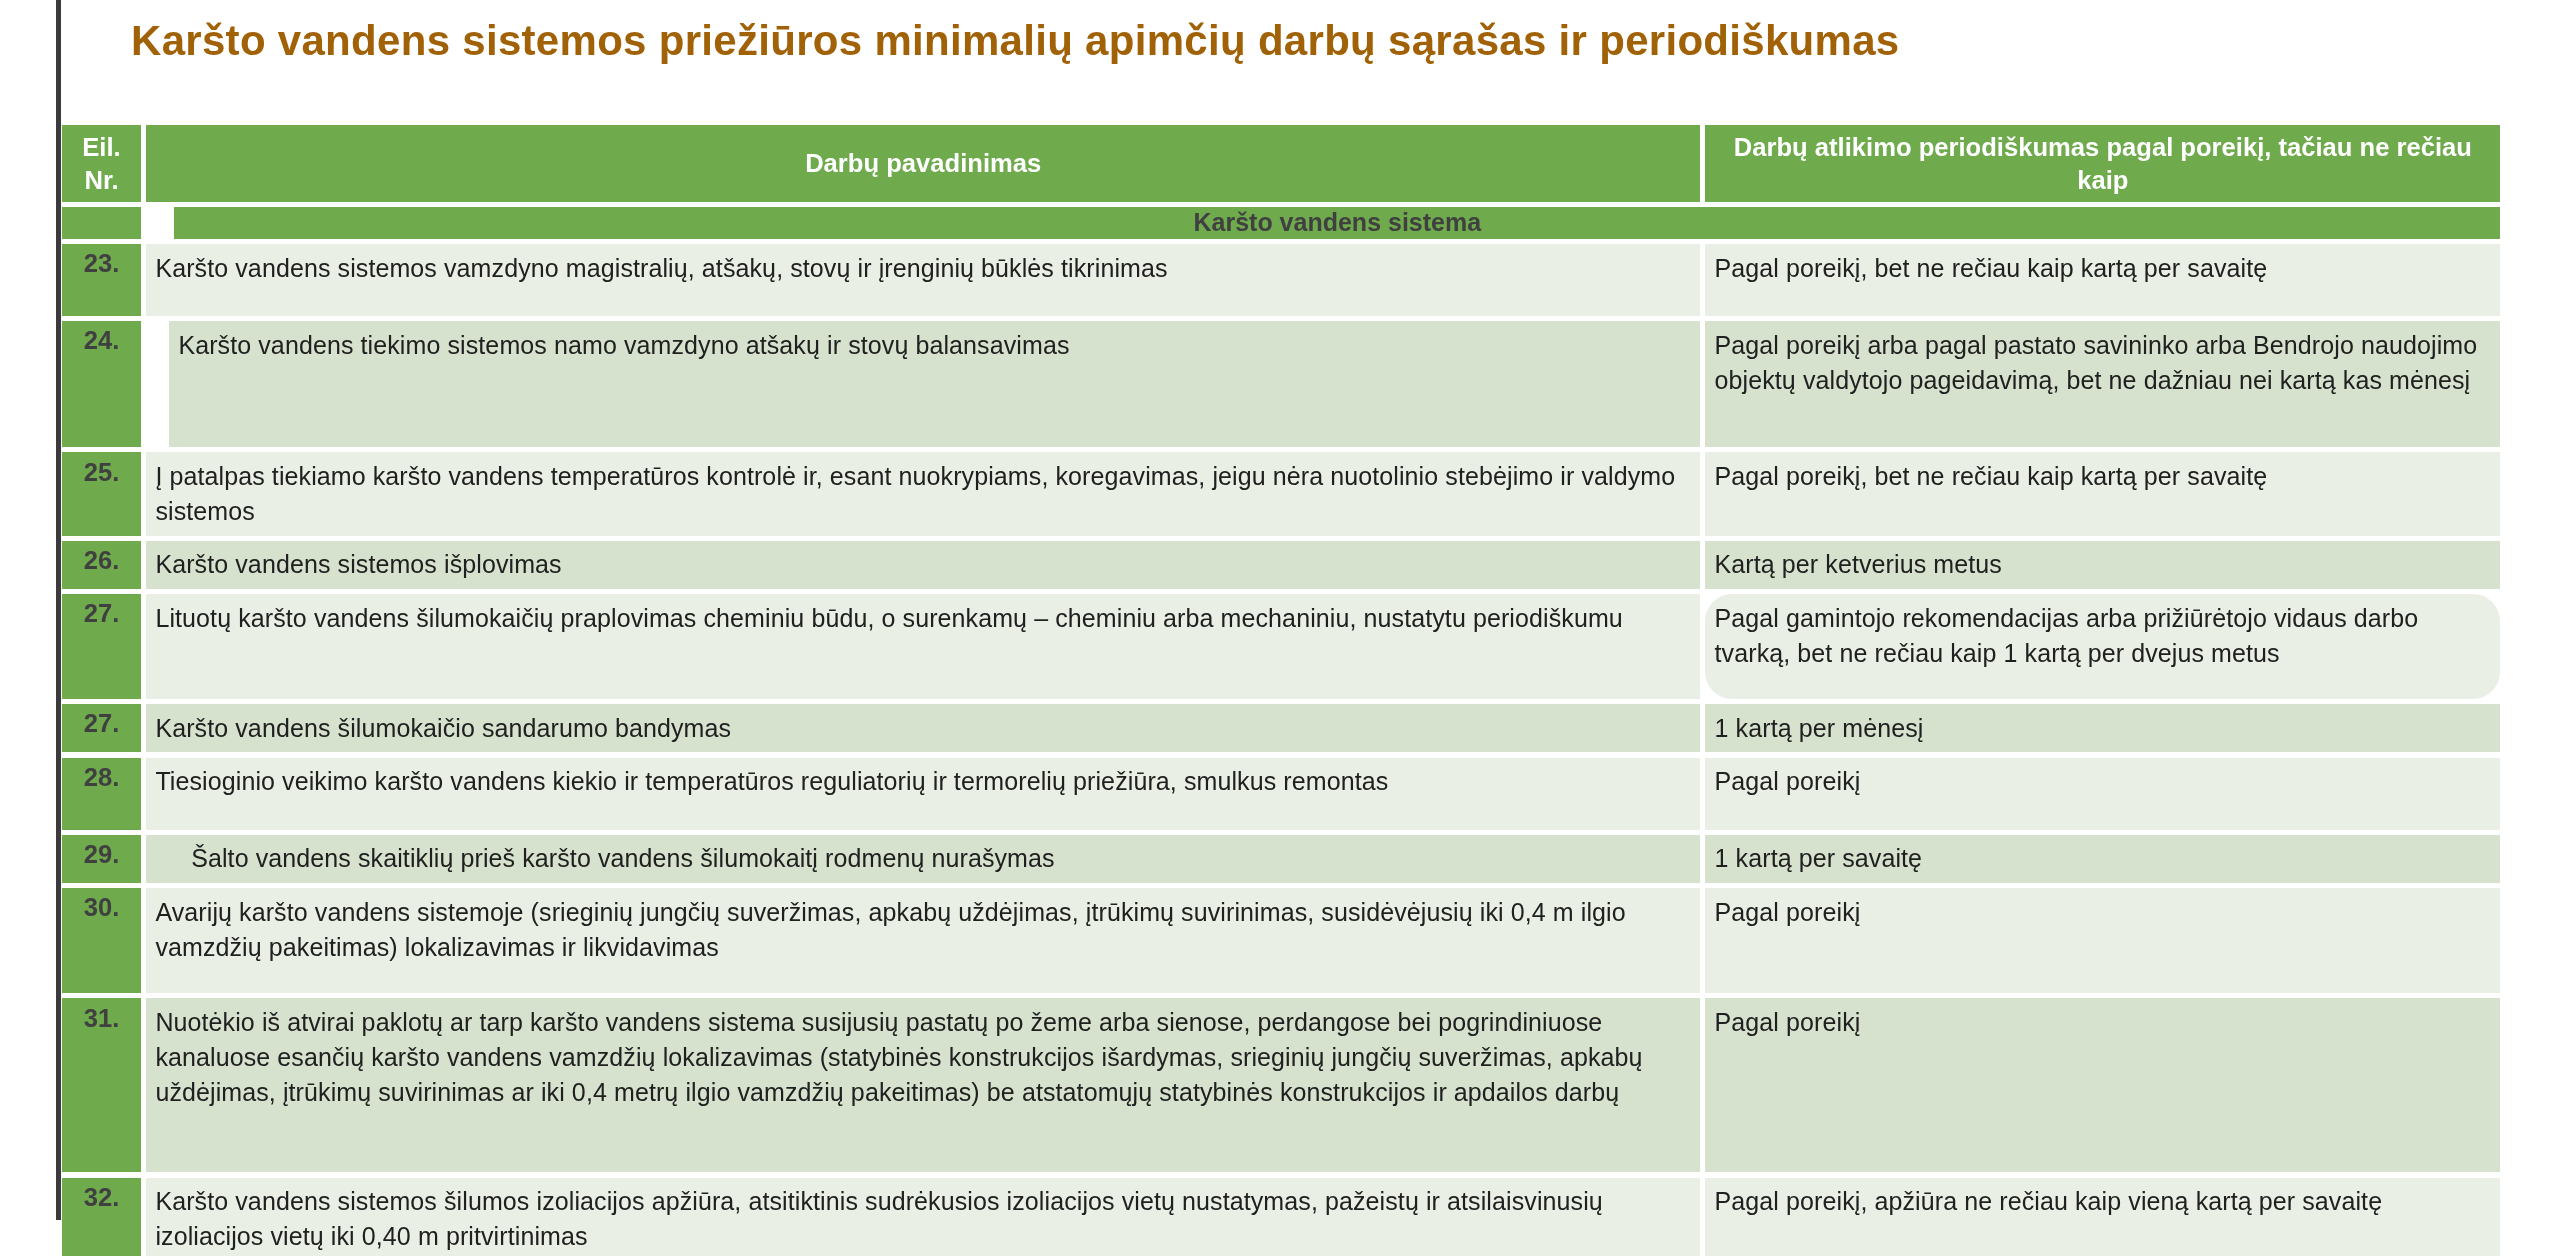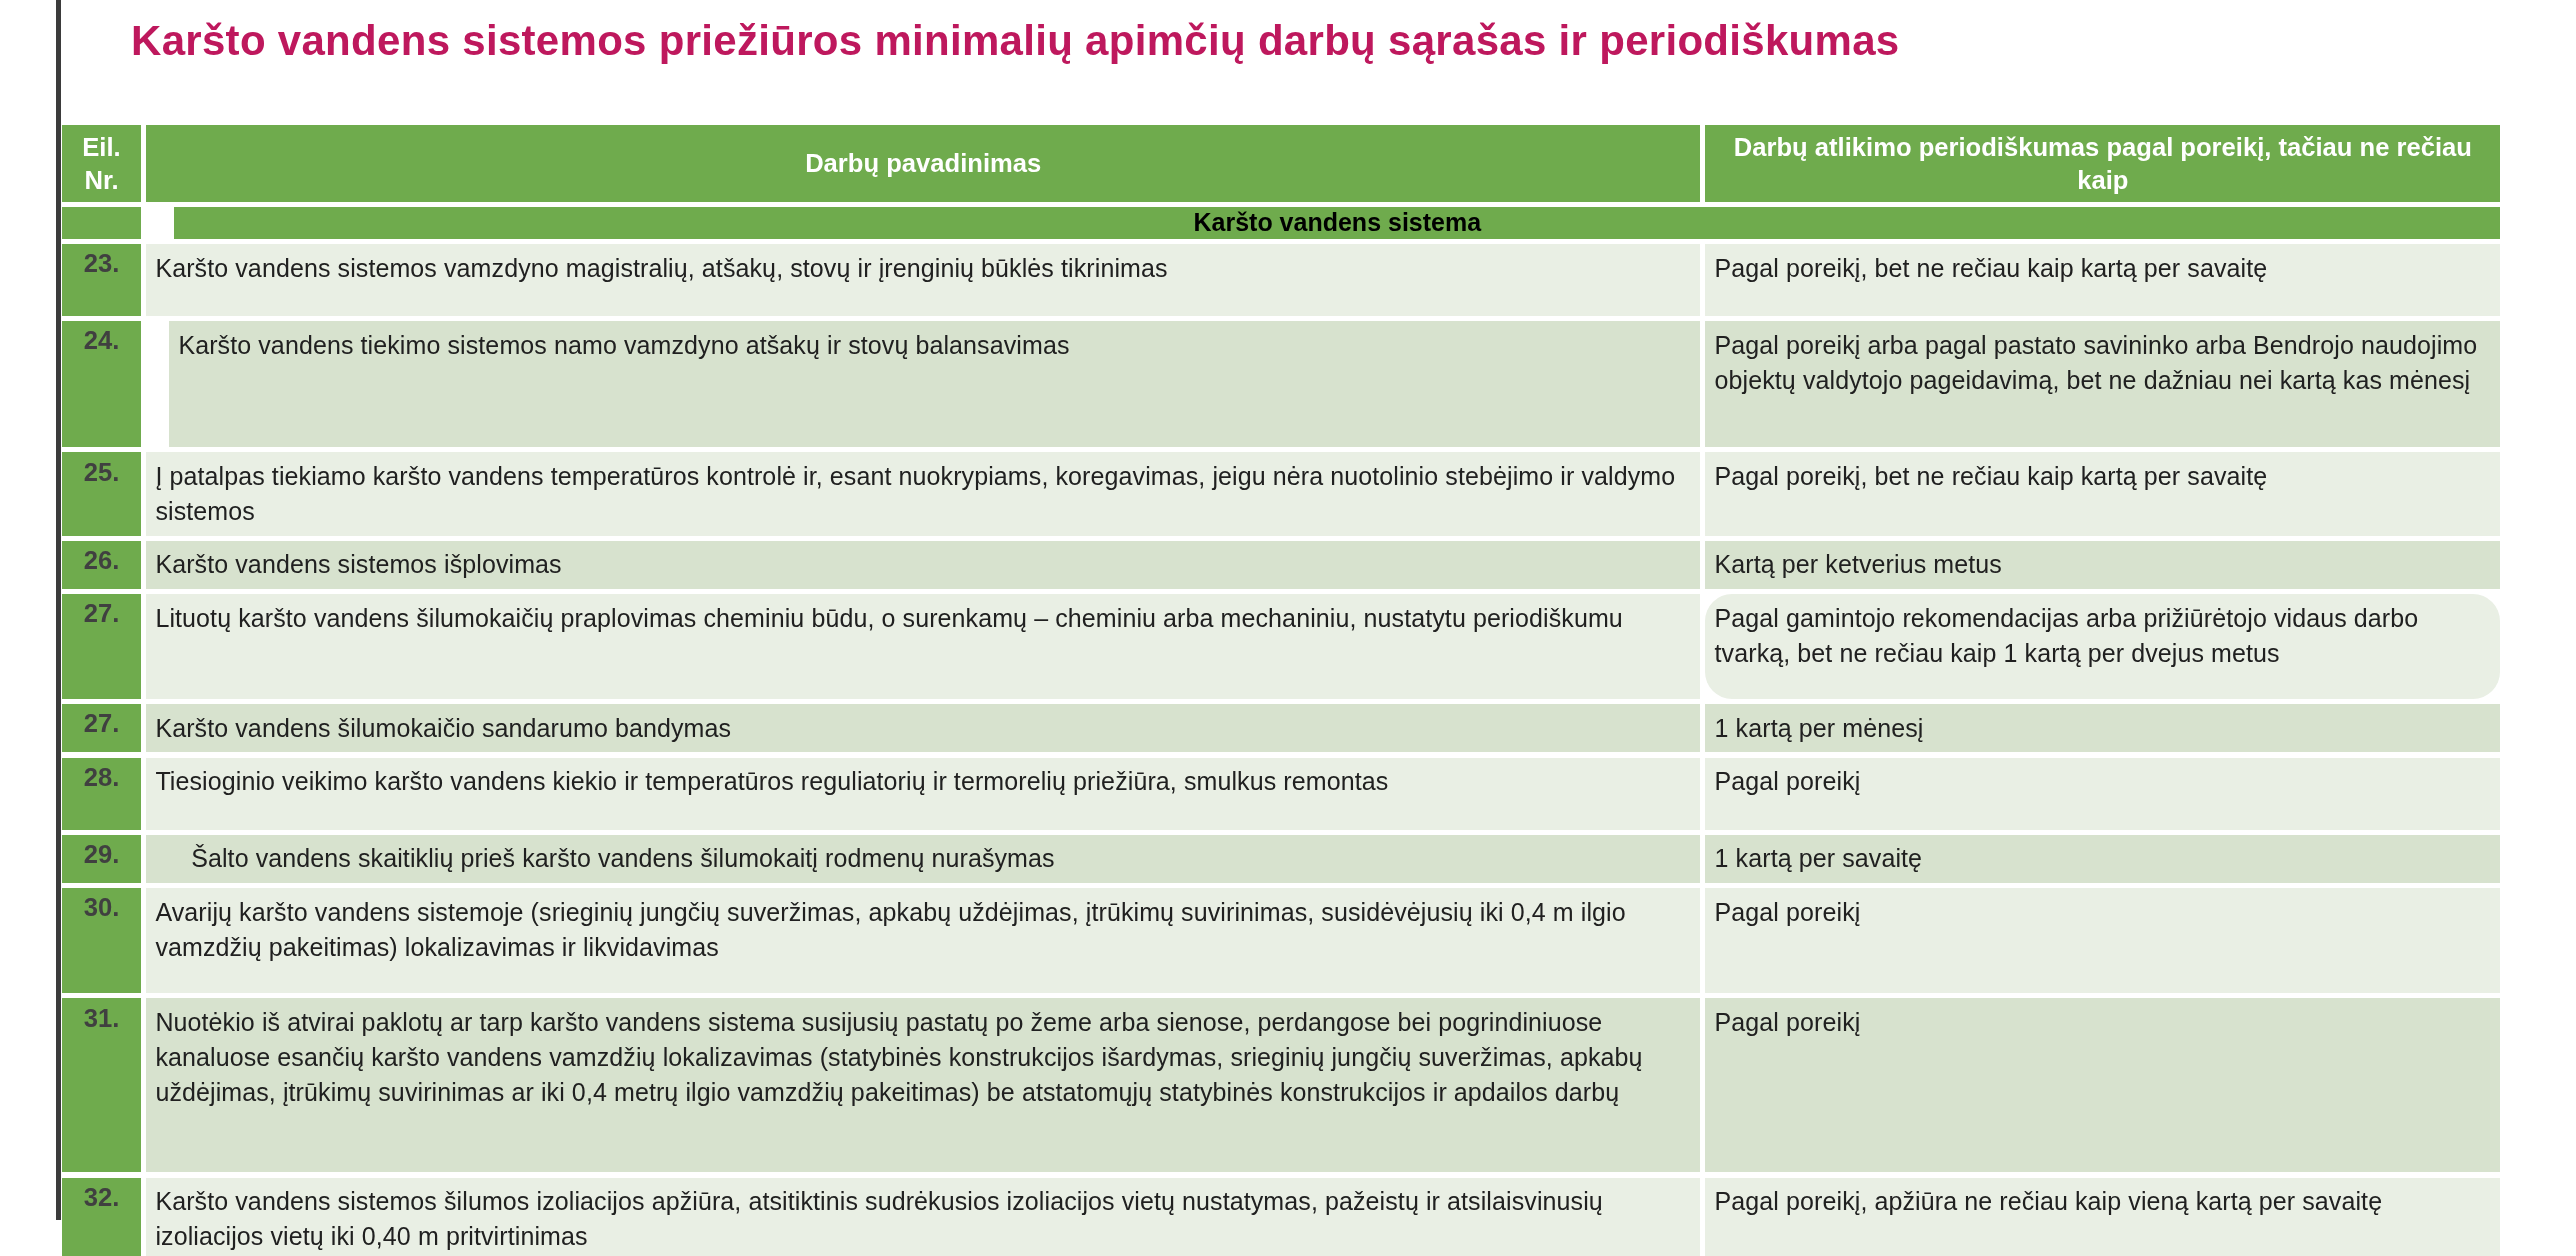--- a/index.html
+++ b/index.html
@@ -7,37 +7,37 @@
     width:2576px;height:1257px;position:relative;overflow:hidden;
     font-family:"Liberation Sans","DejaVu Sans",sans-serif;
     color:#202020;
   }
   .accent-line{
     position:absolute;left:56px;top:0;width:4.6px;height:1220px;
     background:#3b3b3b;
   }
   .page-title{
     position:absolute;left:131px;top:17px;width:2359px;
-    font-size:42px;font-weight:bold;color:#be185d;letter-spacing:0.3px;
+    font-size:42px;font-weight:bold;color:#a16207;letter-spacing:0.3px;
   }
   .grid-table{
     position:absolute;left:62px;top:125px;width:2438px;
     display:grid;
     grid-template-columns:79px 1554px 795px;
     column-gap:5.2px;row-gap:5.2px;
   }
   .cell{box-sizing:border-box;}
   .head-cell{
     background:var(--green);color:#ffffff;font-weight:bold;font-size:25.6px;
     display:flex;align-items:center;justify-content:center;text-align:center;
     min-height:77px;line-height:33px;padding:3.9px 13px;
   }
   .head-cell.nr{padding:3.9px 3.9px;}
   .section-cell{
-    background:var(--green);color:#000000;font-weight:bold;font-size:25px;
+    background:var(--green);color:#404040;font-weight:bold;font-size:25px;
     display:flex;align-items:center;justify-content:center;text-align:left;
     min-height:23.6px;grid-column:2 / 4;padding:1.3px 0;margin-left:28px;
   }
   .section-blank{background:var(--green);min-height:23.6px;}
   .nr-cell{
     background:var(--green);color:#404040;font-weight:bold;font-size:25.6px;
     text-align:center;padding-top:5.2px;
   }
   .txt-cell{
     font-size:25px;line-height:35px;padding:6.6px 10.5px 6.6px 9.2px;

